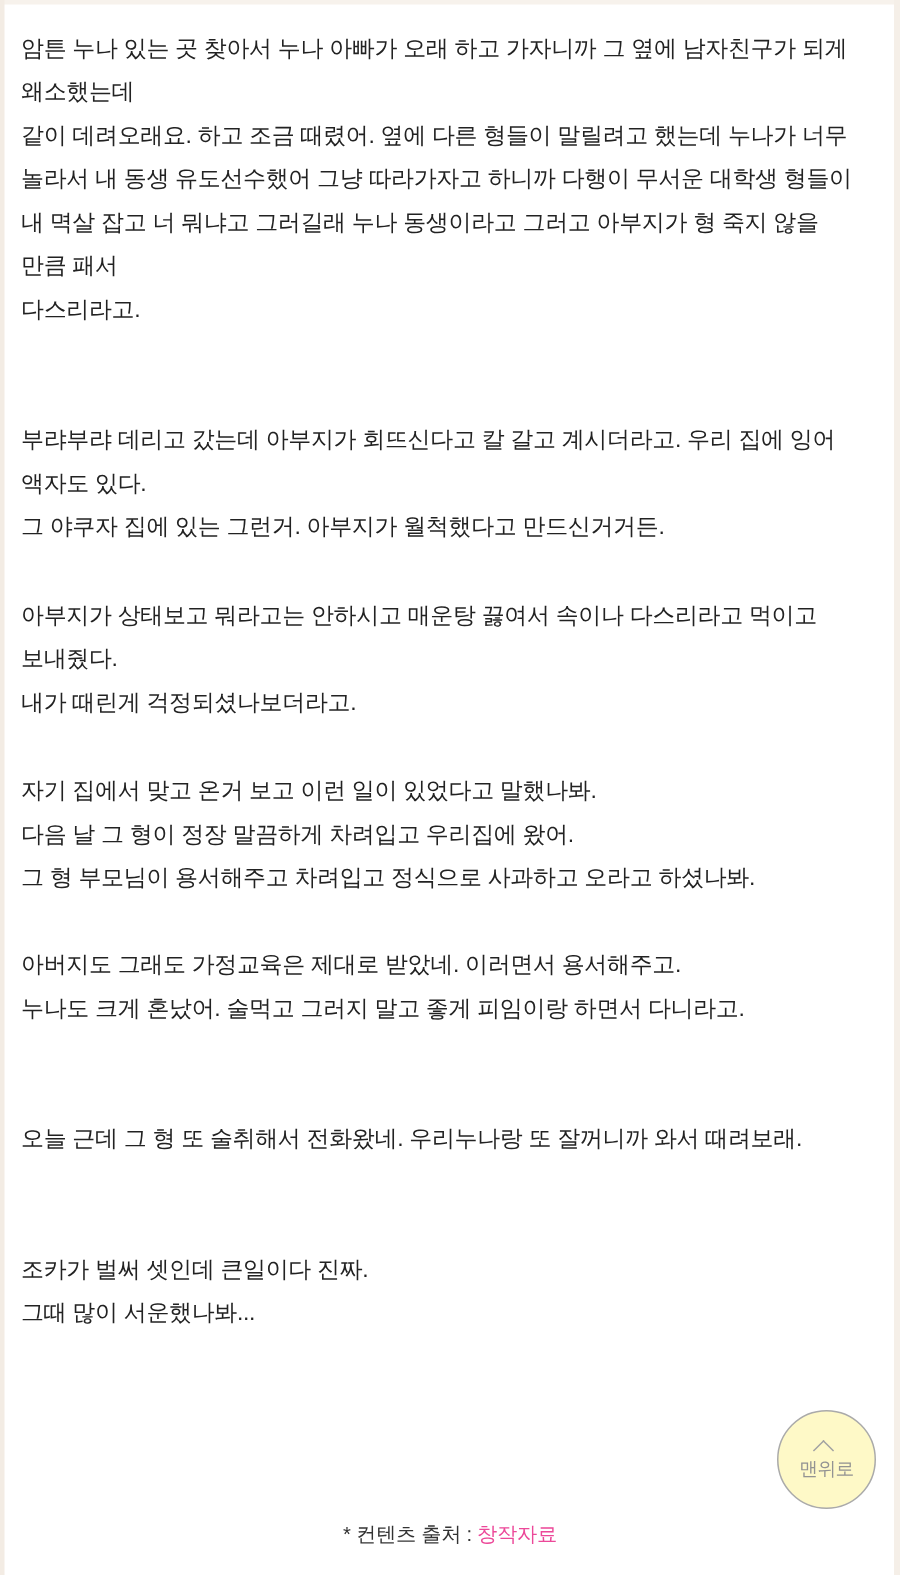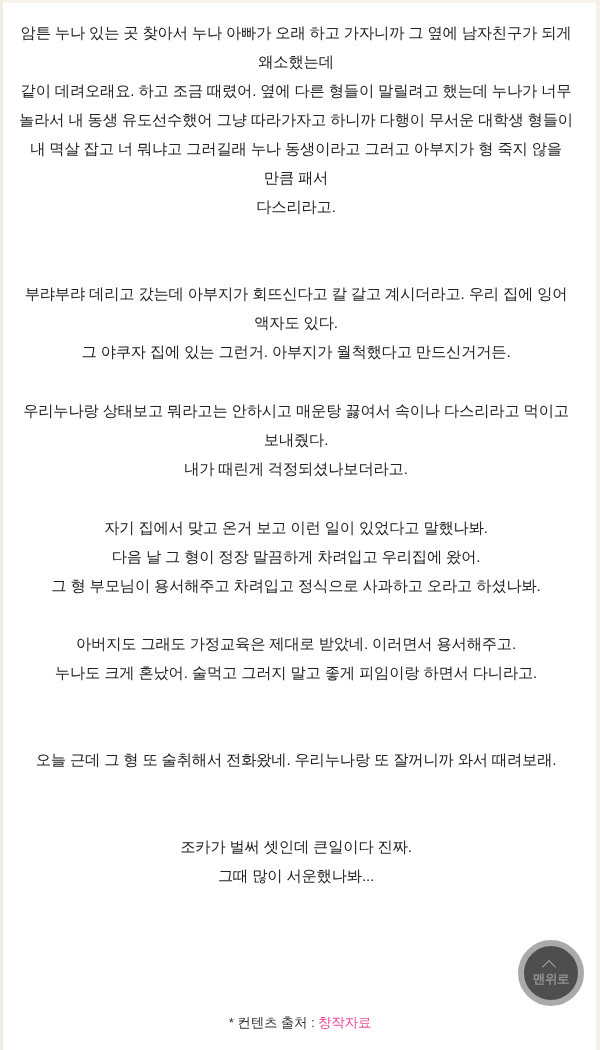--- a/index.html
+++ b/index.html
@@ -1,15 +1,15 @@
 <!DOCTYPE html>
 <html><head>
 <meta charset="utf-8">
 <style>
-  * { box-sizing: border-box; text-align: center; }
+  * { box-sizing: border-box; }
   html, body {
     margin: 0;
     padding: 0;
   }
   body {
     width: 600px;
     height: 1050px;
     background: #ffffff;
     font-family: "Liberation Sans", sans-serif;
     position: relative;
@@ -72,29 +72,28 @@
   .credit .src {
     color: #ec4899;
   }
   .topbtn {
     position: absolute;
     right: 16px;
     bottom: 44px;
     width: 66px;
     height: 66px;
     border-radius: 50%;
-    background: #404040;
-    border: 6px solid #a3a3a3;
+    background: #fef9c3;
+    border: 1px solid #a3a3a3;
     display: flex;
     flex-direction: column;
     align-items: center;
     justify-content: center;
     color: #8b8b8b;
     opacity: 0.92;
-    font-weight: bold;
   }
   .topbtn .chev {
     width: 18px;
     height: 10px;
     position: relative;
     margin-bottom: 3px;
   }
   .topbtn .chev:before {
     content: "";
     position: absolute;
@@ -128,21 +127,21 @@
     <p class="para">내 멱살 잡고 너 뭐냐고 그러길래 누나 동생이라고 그러고 아부지가 형 죽지 않을 만큼 패서</p>
     <p class="para">다스리라고.</p>
 
     <div class="gap-lg"></div>
 
     <p class="para">부랴부랴 데리고 갔는데 아부지가 회뜨신다고 칼 갈고 계시더라고. 우리 집에 잉어 액자도 있다.</p>
     <p class="para">그 야쿠자 집에 있는 그런거. 아부지가 월척했다고 만드신거거든.</p>
 
     <div class="gap-md"></div>
 
-    <p class="para">우리누나랑 상태보고 뭐라고는 안하시고 매운탕 끓여서 속이나 다스리라고 먹이고 보내줬다.</p>
+    <p class="para">아부지가 상태보고 뭐라고는 안하시고 매운탕 끓여서 속이나 다스리라고 먹이고 보내줬다.</p>
     <p class="para">내가 때린게 걱정되셨나보더라고.</p>
 
     <div class="gap-md"></div>
 
     <p class="para">자기 집에서 맞고 온거 보고 이런 일이 있었다고 말했나봐.</p>
     <p class="para">다음 날 그 형이 정장 말끔하게 차려입고 우리집에 왔어.</p>
     <p class="para">그 형 부모님이 용서해주고 차려입고 정식으로 사과하고 오라고 하셨나봐.</p>
 
     <div class="gap-sm"></div>
 

